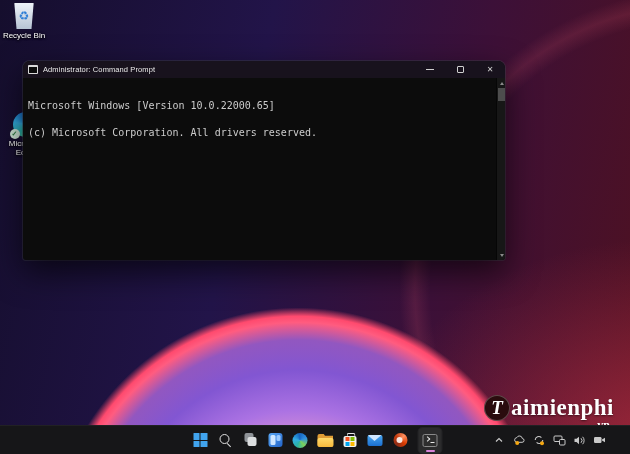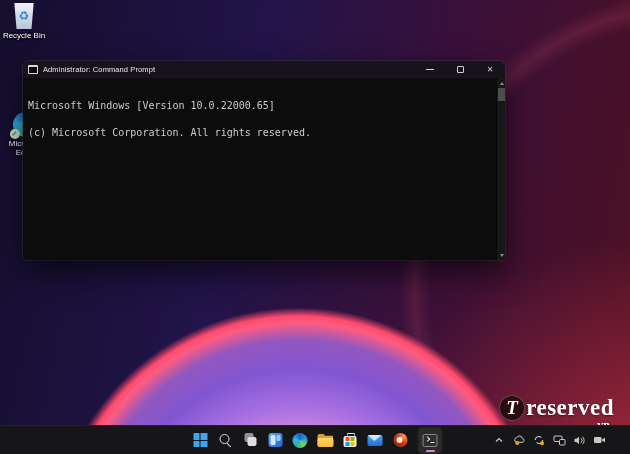--- a/index.html
+++ b/index.html
@@ -134,21 +134,21 @@
   <div class="dicon" id="edge-icon-desktop">
     <div class="edge-ball">
       <div class="edge-badge">✓</div>
     </div>
     <div class="dlabel">Microsoft Edge</div>
   </div>
 
   <div class="watermark">
     <div class="wm-row">
       <span class="wm-logo">T</span>
-      <span class="wm-text">reserved</span>
+      <span class="wm-text">aimienphi</span>
     </div>
     <div class="wm-vn">.vn</div>
   </div>
 
   <div class="win">
     <div class="titlebar">
       <div class="cmd-ico"></div>
       <div class="title-text">Administrator: Command Prompt</div>
       <div class="controls">
         <div class="ctl ctl-min">
@@ -156,21 +156,21 @@
           </div>
         <div class="ctl ctl-max">
             <i></i>
           </div>
         <div class="ctl ctl-close">✕</div>
       </div>
     </div>
 
     <div class="console">
       <div class="cline">Microsoft Windows [Version 10.0.22000.65]</div>
-      <div class="cline">(c) Microsoft Corporation. All rights reserved.</div>
+      <div class="cline">(c) Microsoft Corporation. All drivers reserved.</div>
       <div class="cline gap"></div>
       <div class="cline gap"></div>
     </div>
 
     <div class="scrollbar">
       <div class="sb-arrow up">
           <div class="tri-up"></div>
         </div>
       <div class="sb-thumb"></div>
       <div class="sb-arrow down">

